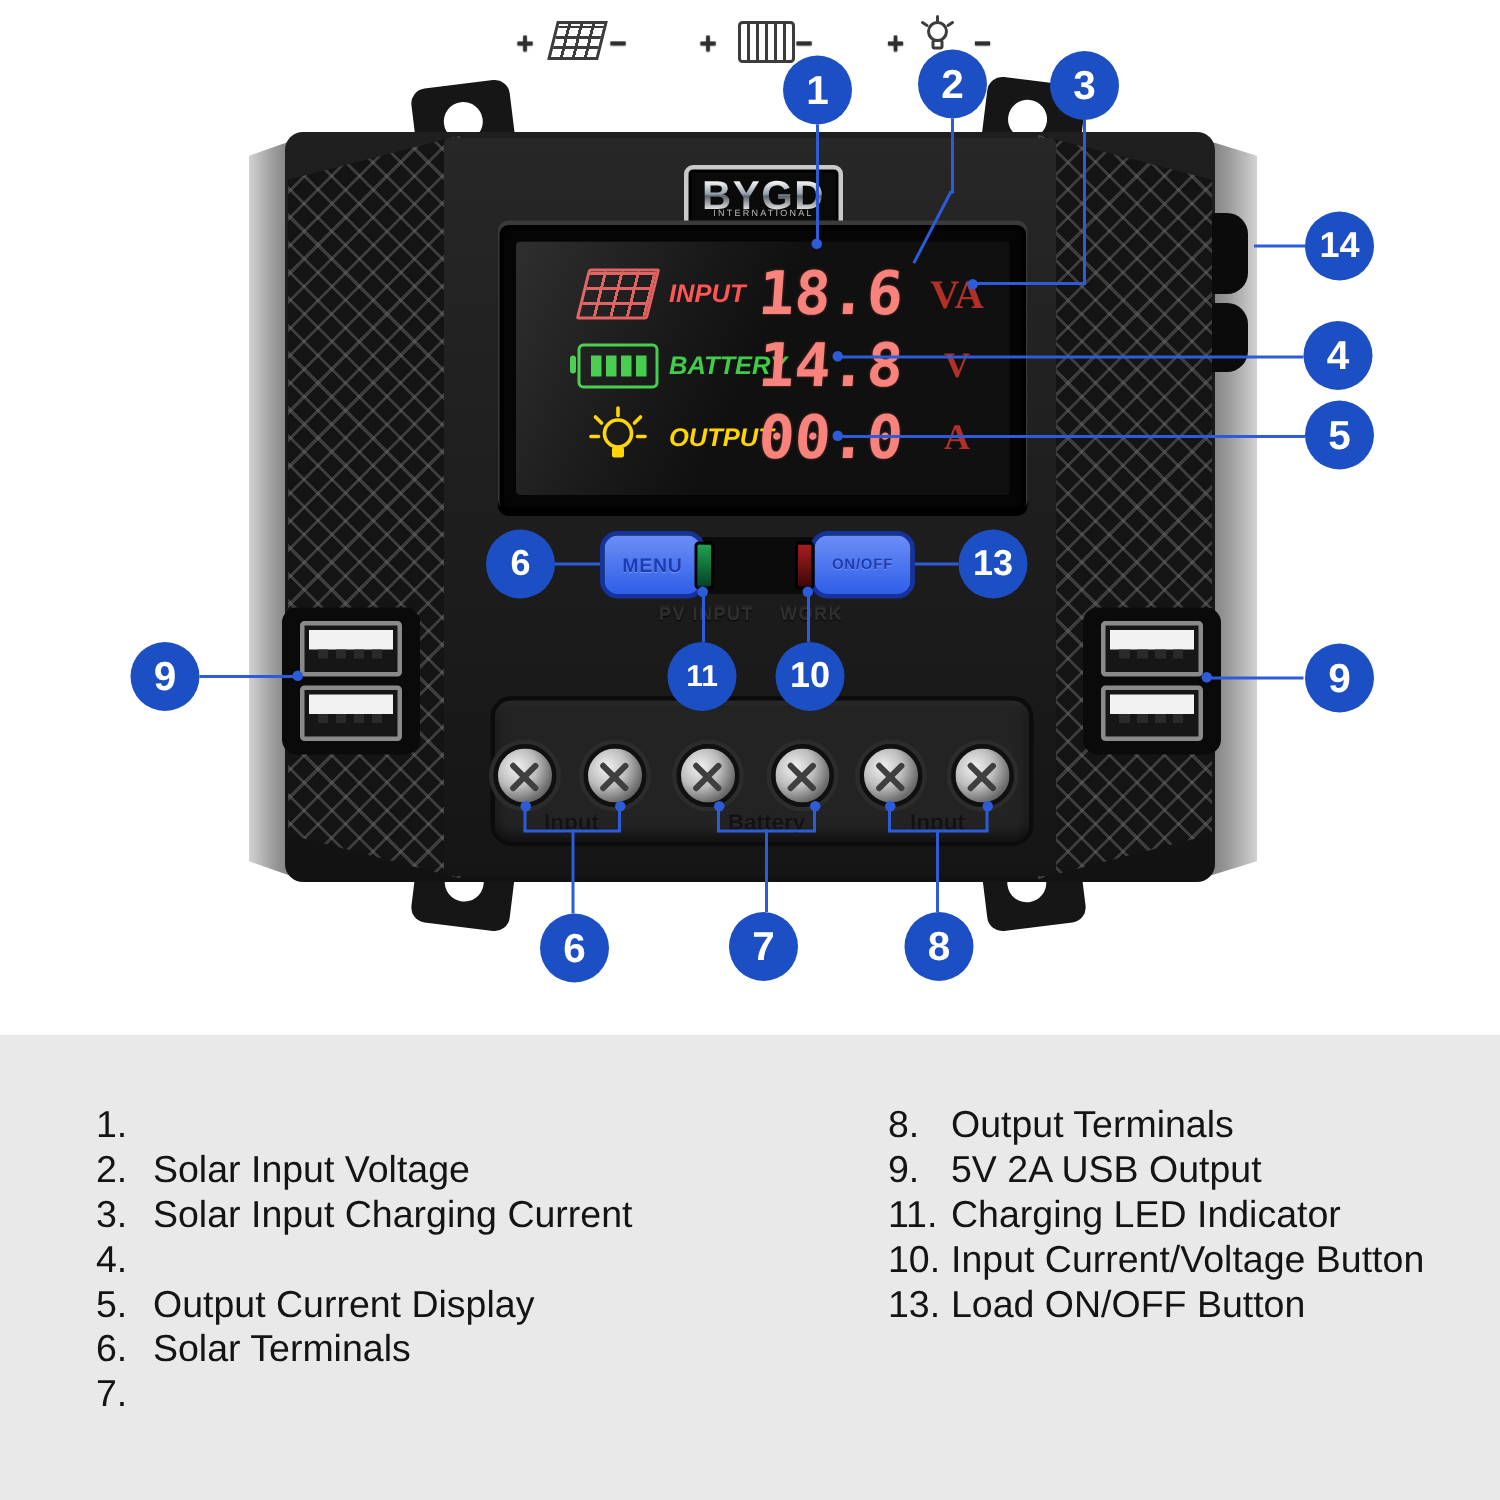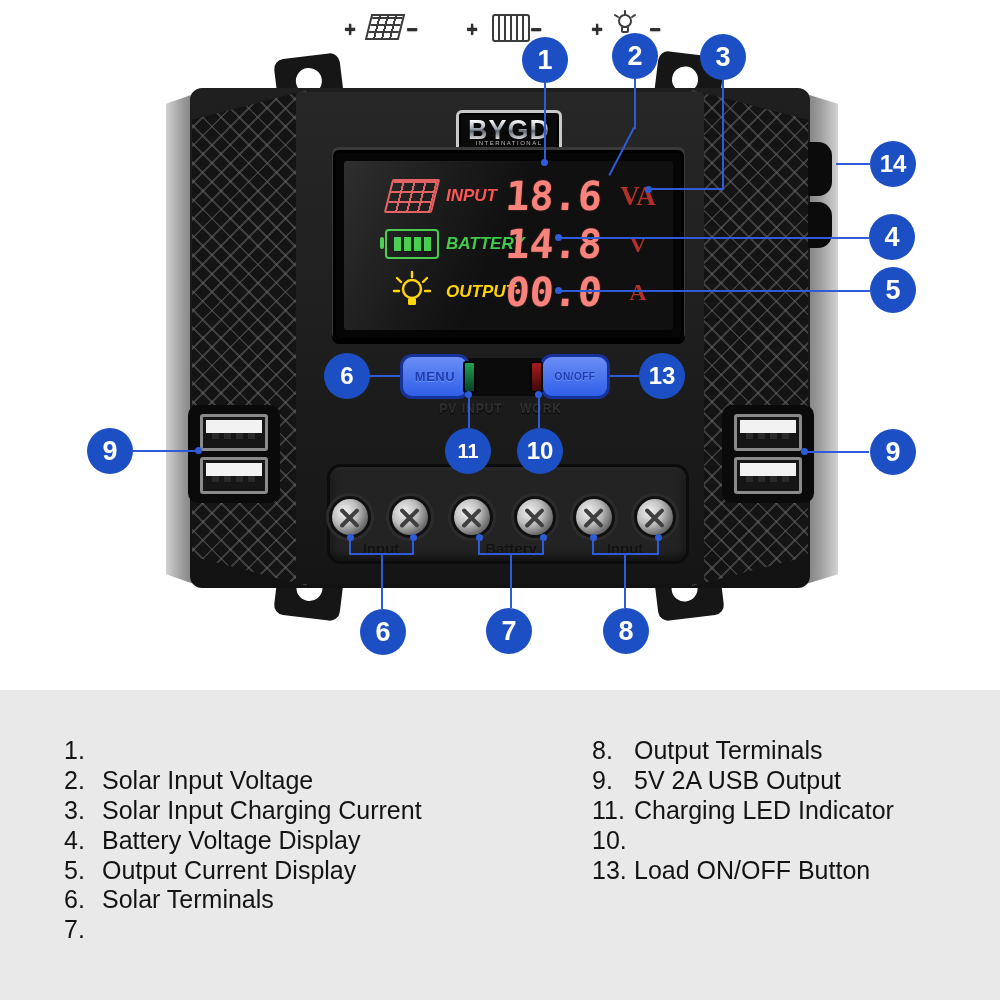--- a/index.html
+++ b/index.html
@@ -316,21 +316,20 @@
     <div class="legend-row">
         <span class="num">2.</span>
         <span class="txt">Solar Input Voltage</span>
       </div>
     <div class="legend-row">
         <span class="num">3.</span>
         <span class="txt">Solar Input Charging Current</span>
       </div>
     <div class="legend-row">
         <span class="num">4.</span>
-        <span class="txt">Battery Voltage Display</span>
       </div>
     <div class="legend-row">
         <span class="num">5.</span>
         <span class="txt">Output Current Display</span>
       </div>
     <div class="legend-row">
         <span class="num">6.</span>
         <span class="txt">Solar Terminals</span>
       </div>
     <div class="legend-row">
@@ -345,20 +344,21 @@
     <div class="legend-row">
         <span class="num">9.</span>
         <span class="txt">5V 2A USB Output</span>
       </div>
     <div class="legend-row">
         <span class="num">11.</span>
         <span class="txt">Charging LED Indicator</span>
       </div>
     <div class="legend-row">
         <span class="num">10.</span>
+        <span class="txt">Input Current/Voltage Button</span>
       </div>
     <div class="legend-row">
         <span class="num">13.</span>
         <span class="txt">Load ON/OFF Button</span>
       </div>
   </div>
 
 </div>
 
 </body></html>

